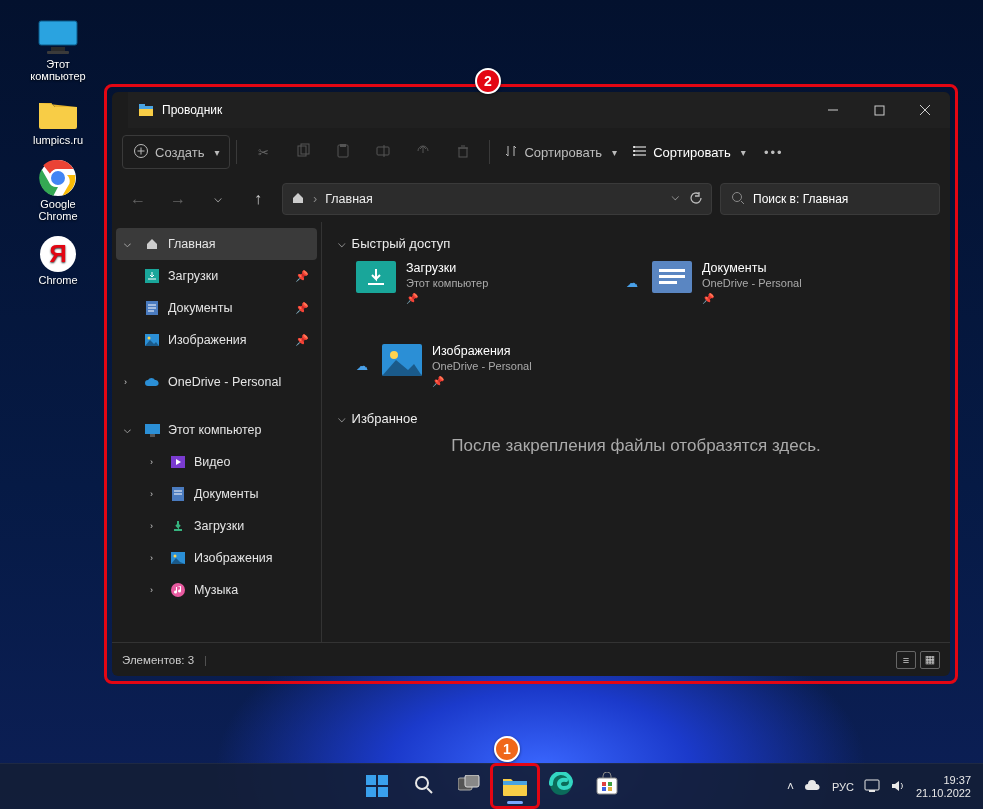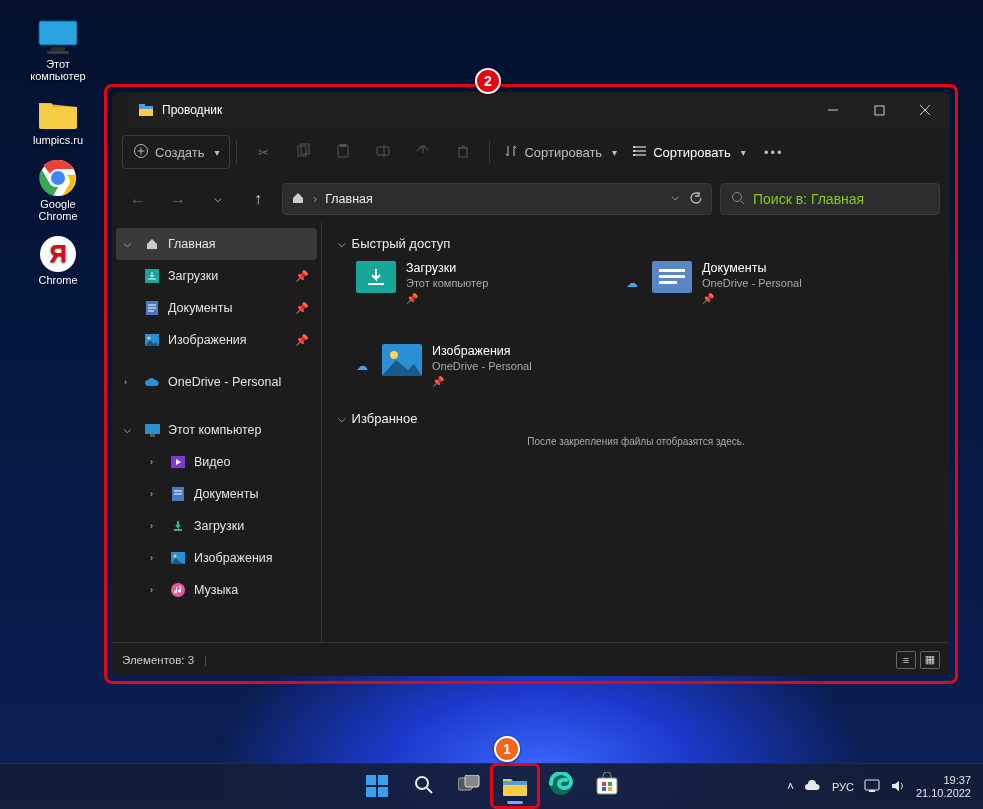--- a/index.html
+++ b/index.html
@@ -30,21 +30,21 @@
   .tb.iconbtn.disabled { opacity:.45; }
   .tb.pill { padding:0 10px; gap:6px; border:1px solid #3a3a3a; }
   .tb .chev { font-size:10px; margin-left:4px; color:#bbb; }
   .vline { width:1px; height:24px; background:#3a3a3a; margin:0 6px; }
 
   .addrrow { height:46px; display:flex; align-items:center; gap:8px; padding:0 10px; }
   .navbtn { width:32px; height:30px; display:flex; align-items:center; justify-content:center; color:#ccc; border-radius:4px; }
   .navbtn.disabled { opacity:.4; }
   .addr { flex:1; height:32px; background:#2c2c2c; border:1px solid #3a3a3a; border-radius:4px; display:flex; align-items:center; padding:0 8px; gap:8px; font-size:12.5px; color:#eee; }
   .addr .refresh { margin-left:auto; display:flex; gap:10px; color:#bbb; }
-  .search { width:220px; height:32px; background:#2c2c2c; border:1px solid #3a3a3a; border-radius:4px; display:flex; align-items:center; padding:0 10px; gap:8px; color:#84cc16; font-size:14px; }
+  .search { width:220px; height:32px; background:#2c2c2c; border:1px solid #3a3a3a; border-radius:4px; display:flex; align-items:center; padding:0 10px; gap:8px; color:#ffffff; font-size:12px; }
 
   .body { flex:1; display:flex; min-height:0; }
   .sidebar { width:210px; border-right:1px solid #333; padding:6px 4px; overflow:hidden; }
   .sn { height:32px; display:flex; align-items:center; gap:8px; padding:0 8px; border-radius:4px; font-size:12.5px; color:#e4e4e4; position:relative; }
   .sn.active { background:#3a3a3a; }
   .sn.child { padding-left:28px; }
   .sn.sub { padding-left:34px; }
   .sn .exp { width:12px; font-size:9px; color:#ccc; display:inline-block; }
   .sn .ico { width:16px; height:16px; display:flex; align-items:center; justify-content:center; }
   .sn .pin { margin-left:auto; color:#9a9a9a; font-size:11px; }
@@ -53,21 +53,21 @@
   .grp-h { display:flex; align-items:center; gap:6px; font-size:13px; color:#eee; margin:4px 0 10px; }
   .grp-h .chev2 { font-size:10px; color:#bbb; }
   .cards { display:flex; flex-wrap:wrap; gap:40px 60px; padding-left:18px; }
   .card { display:flex; align-items:flex-start; gap:10px; width:210px; }
   .card .cic { width:40px; height:32px; display:flex; align-items:center; justify-content:center; }
   .card .ctext { display:flex; flex-direction:column; gap:2px; }
   .card .ctitle { font-size:12.5px; color:#fff; }
   .card .csub { font-size:11px; color:#aaa; }
   .card .cpin { font-size:10px; color:#888; margin-top:2px; }
   .cloud { font-size:12px; color:#49a0e8; margin-right:4px; align-self:center; }
-  .empty { text-align:center; color:#aaa; font-size:10px; margin:6px 0; }
+  .empty { text-align:center; color:#aaa; font-size:17px; margin:6px 0; }
 
   .status { height:34px; border-top:1px solid #333; display:flex; align-items:center; padding:0 10px; font-size:11.5px; color:#ccc; gap:10px; }
   .status .viewicons { margin-left:auto; display:flex; gap:4px; }
   .viewicons span { width:20px; height:18px; border:1px solid #666; border-radius:2px; display:flex; align-items:center; justify-content:center; font-size:11px; color:#ccc; }
 
   
   .ann { position:absolute; width:26px; height:26px; border-radius:50%; border:2px solid #fff; color:#fff; font-weight:bold; font-size:14px; display:flex; align-items:center; justify-content:center; box-shadow:0 1px 3px rgba(0,0,0,.5); }
   .ann.red { background:#e30613; }
   .ann.orange { background:#f0671a; }
 

